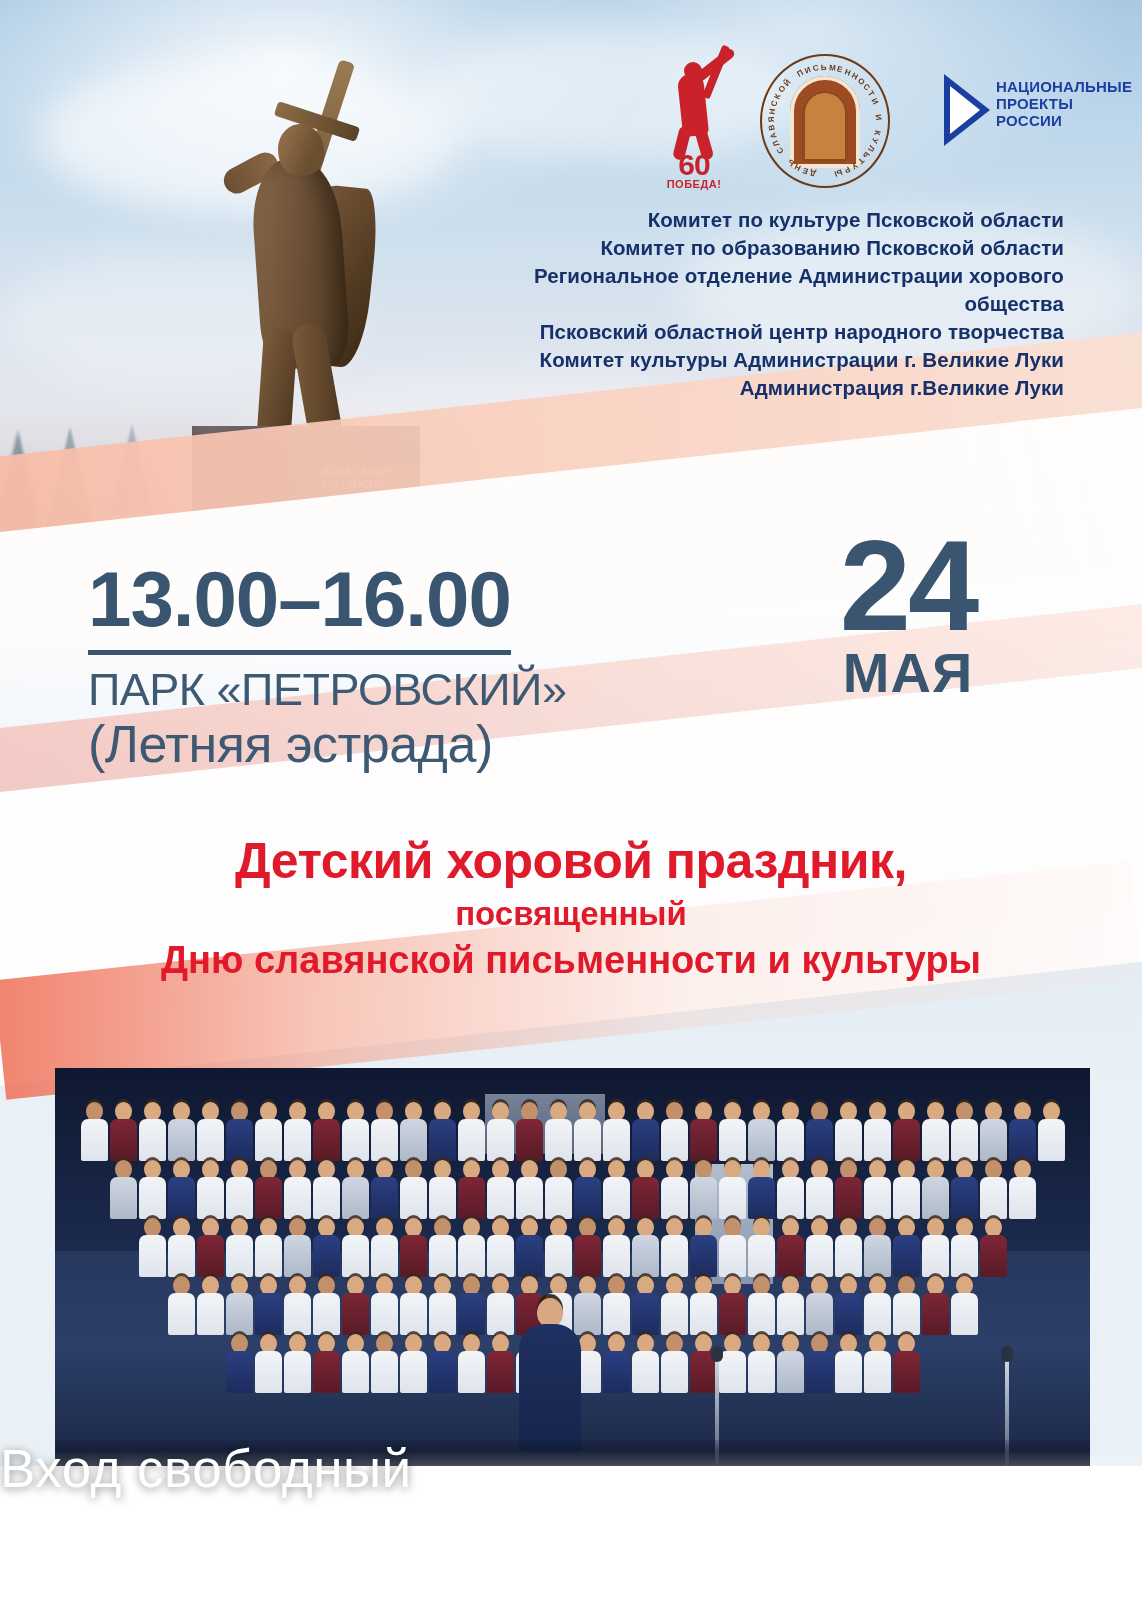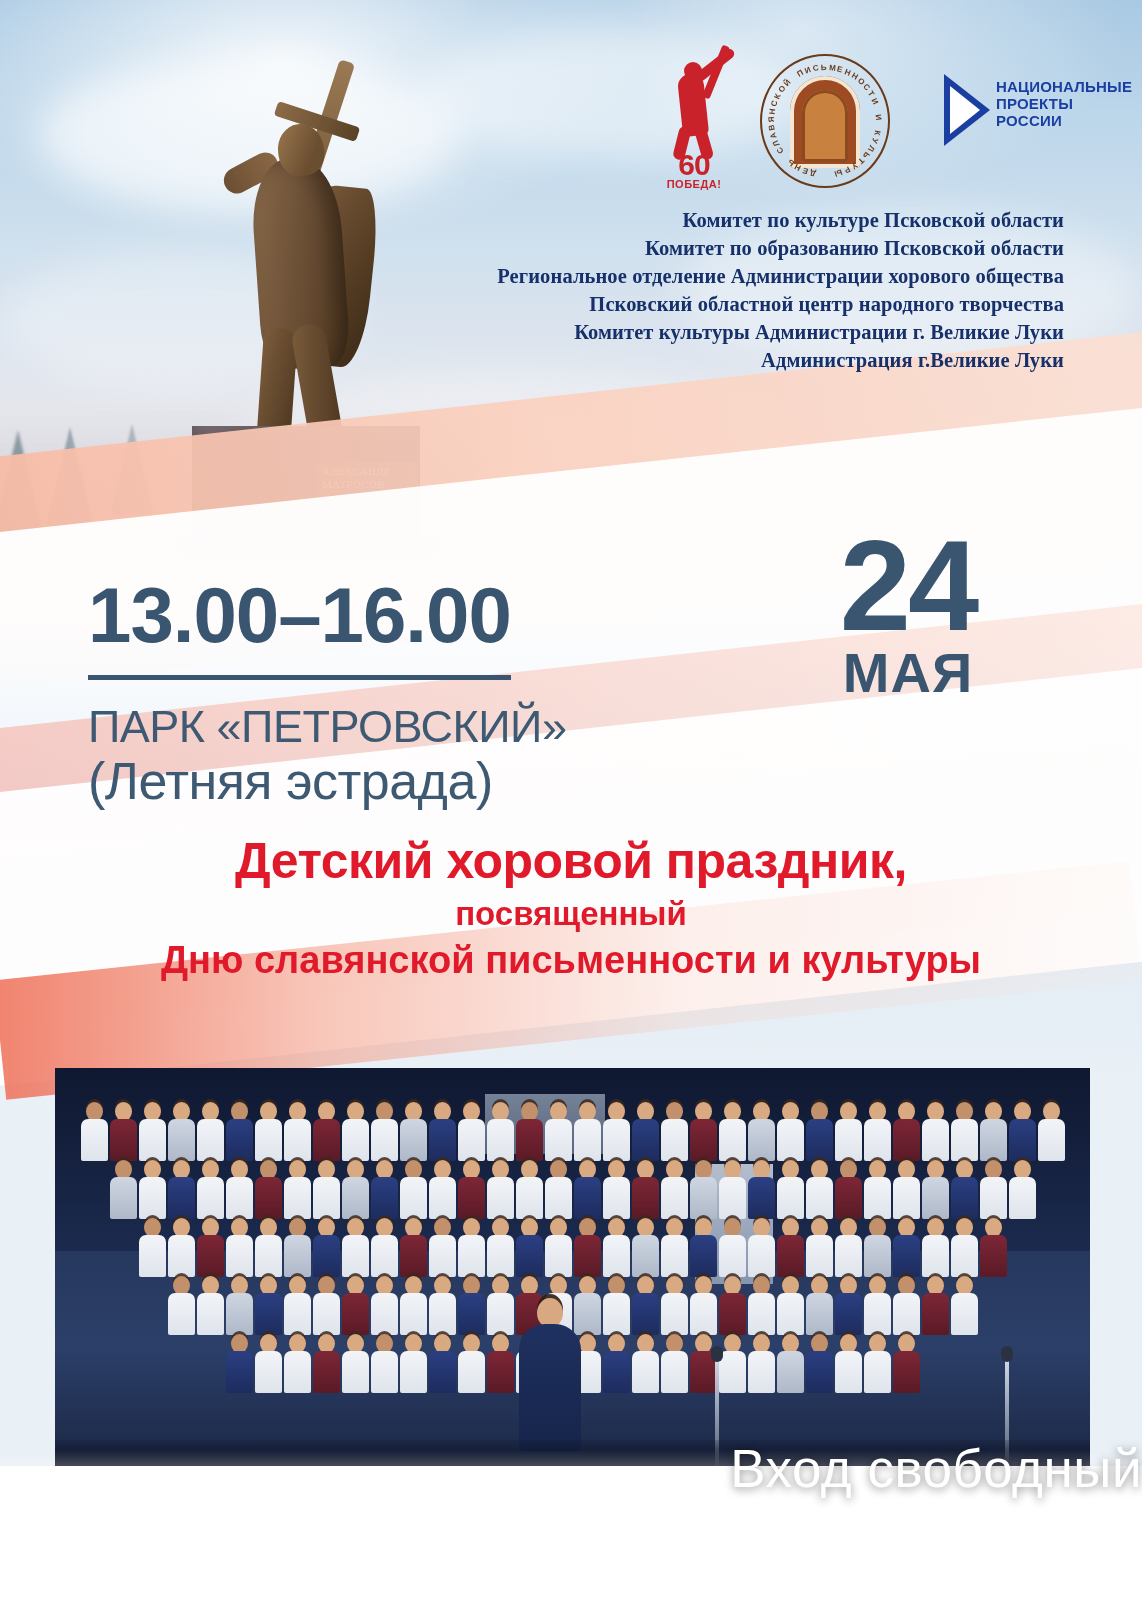--- a/index.html
+++ b/index.html
@@ -366,47 +366,45 @@
     position: absolute;
     right: 78px;
     top: 206px;
     width: 620px;
     text-align: right;
     color: #15306a;
     font-size: 20.5px;
     font-weight: bold;
     line-height: 28px;
     letter-spacing: .1px;
-    font-family: Liberation Serif, serif;
   }
 
   
   .timeblock {
     position: absolute;
     left: 88px;
     top: 556px;
     width: 640px;
     color: #2d4a6d;
   }
   .timeblock .big {
     font-size: 78px;
     font-weight: bold;
     letter-spacing: -1px;
     line-height: 86px;
     color: #39556f;
     border-bottom: 5px solid #39556f;
     display: inline-block;
-    padding-bottom: 17px;
-    margin-top: 16px;
+    padding-bottom: 8px;
   }
   .timeblock .place {
     font-size: 45px;
     line-height: 54px;
     color: #3e5a73;
-    margin-top: 20px;
+    margin-top: 8px;
     letter-spacing: -.5px;
   }
   .timeblock .stage {
     font-size: 52px;
     line-height: 54px;
     color: #3e5a73;
     letter-spacing: -.5px;
   }
 
   .dateblock {
@@ -553,21 +551,21 @@
     left: 0; bottom: 0; width: 100%; height: 26px;
     background: linear-gradient(180deg, rgba(16,24,44,0.2), rgba(10,16,32,0.85));
   }
 
   
   .freeentry {
     position: absolute;
     left: 0;
     top: 1438px;
     width: 1142px;
-    text-align: right;
+    text-align: left;
     color: #ffffff;
     font-size: 53px;
     line-height: 62px;
     letter-spacing: .5px;
     text-shadow: 0 2px 10px rgba(0,0,0,0.45);
   }
   .cityyear {
     position: absolute;
     left: 0;
     top: 1512px;

